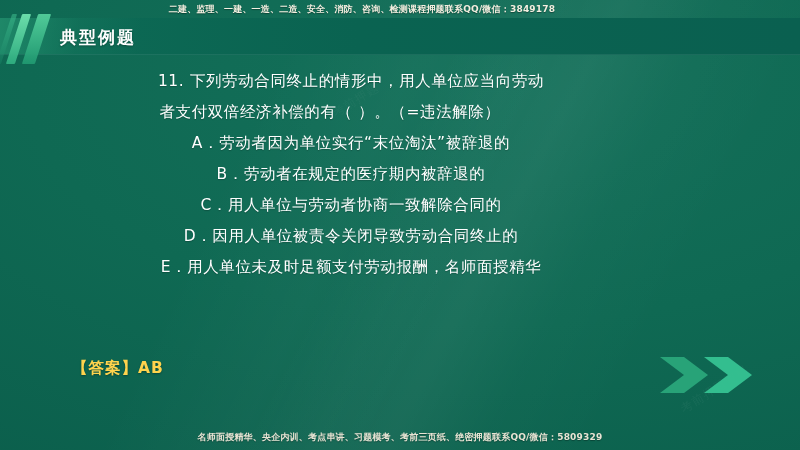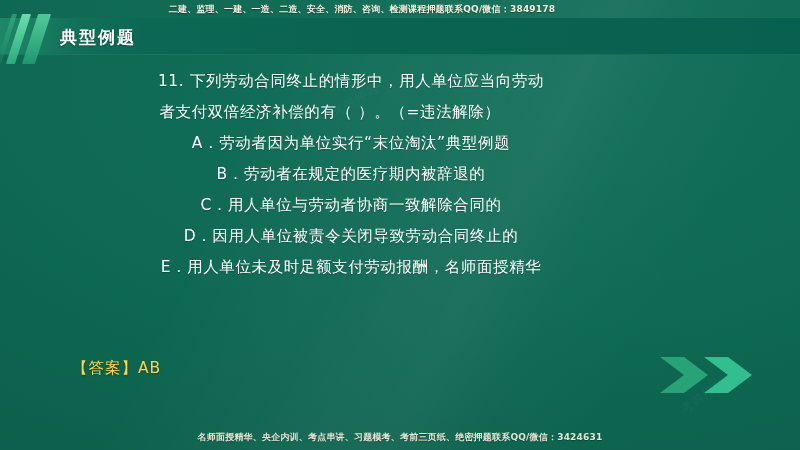--- a/index.html
+++ b/index.html
@@ -132,21 +132,21 @@
     text-align:center;
   }
   .indent { padding-left:42px; }
   .opt-line { padding-left:42px; }
 
   .answer {
     position:absolute;
     left:72px; top:358px;
     color:#ffd34d;
     font-size:15.5px;
-    font-weight:normal;
+    font-weight:bold;
     letter-spacing:1px;
     z-index:5;
     text-shadow:0 1px 2px rgba(0,0,0,0.3);
     white-space:nowrap;
   }
 
   
   .chevrons {
     position:absolute;
     right:22px; bottom:55px;
@@ -187,33 +187,33 @@
   <div class="header-bars">
     <span class="bar b0"></span>
     <span class="bar b1"></span>
     <span class="bar b2"></span>
   </div>
   <div class="header-title">典型例题</div>
 
   <div class="content">
     <div class="q-line indent">11. 下列劳动合同终止的情形中，用人单位应当向劳动</div>
     <div class="q-line">者支付双倍经济补偿的有（  ）。（=违法解除）</div>
-    <div class="opt-line">A．劳动者因为单位实行“末位淘汰”典型例题</div>
+    <div class="opt-line">A．劳动者因为单位实行“末位淘汰”被辞退的</div>
     <div class="opt-line">B．劳动者在规定的医疗期内被辞退的</div>
     <div class="opt-line">C．用人单位与劳动者协商一致解除合同的</div>
     <div class="opt-line">D．因用人单位被责令关闭导致劳动合同终止的</div>
     <div class="opt-line">E．用人单位未及时足额支付劳动报酬，名师面授精华</div>
   </div>
 
   <div class="answer">【答案】AB</div>
 
   <div class="chevrons">
     <svg width="120" height="40" viewBox="0 0 120 40" xmlns="http://www.w3.org/2000/svg">
       <polygon points="2,2 26,2 50,20 26,38 2,38 26,20" fill="#2aa87c" opacity="0.92"></polygon>
       <polygon points="46,2 70,2 94,20 70,38 46,38 70,20" fill="#36c392" opacity="0.95"></polygon>
     </svg>
   </div>
 
   <div class="footer">
-    <span class="txt">名师面授精华、央企内训、考点串讲、习题模考、考前三页纸、绝密押题联系QQ/微信：3424631</span>
+    <span class="txt">名师面授精华、央企内训、考点串讲、习题模考、考前三页纸、绝密押题联系QQ/微信：5809329</span>
   </div>
 
 </div>
 
 </body></html>

